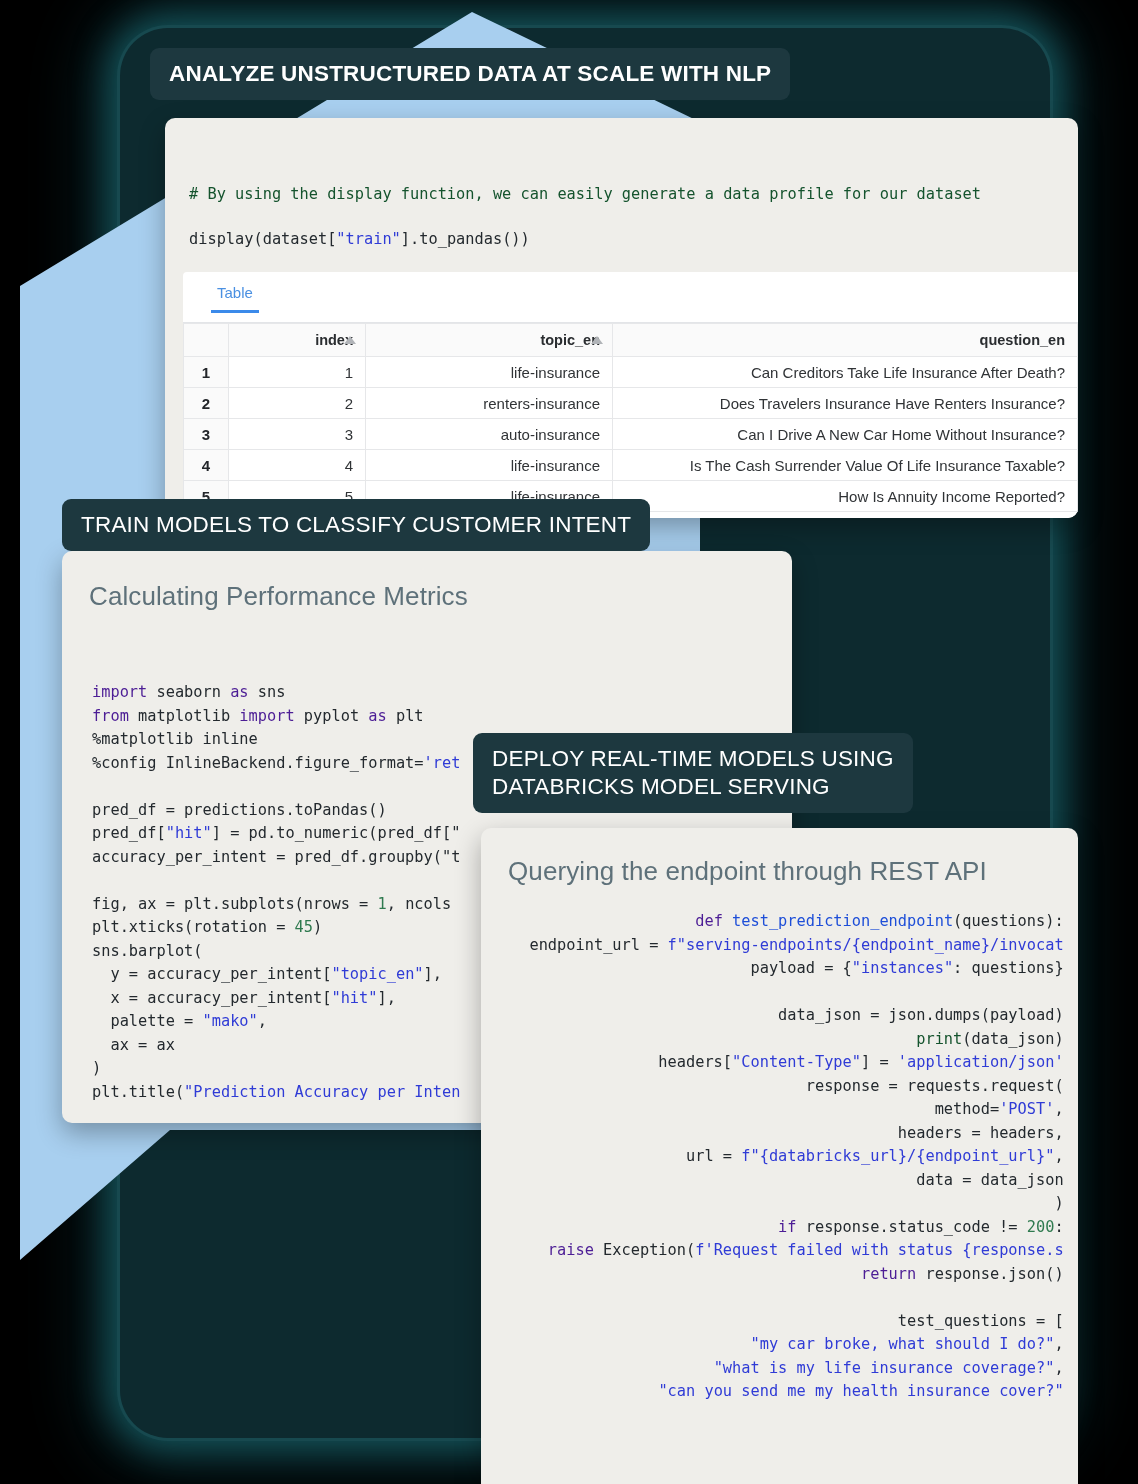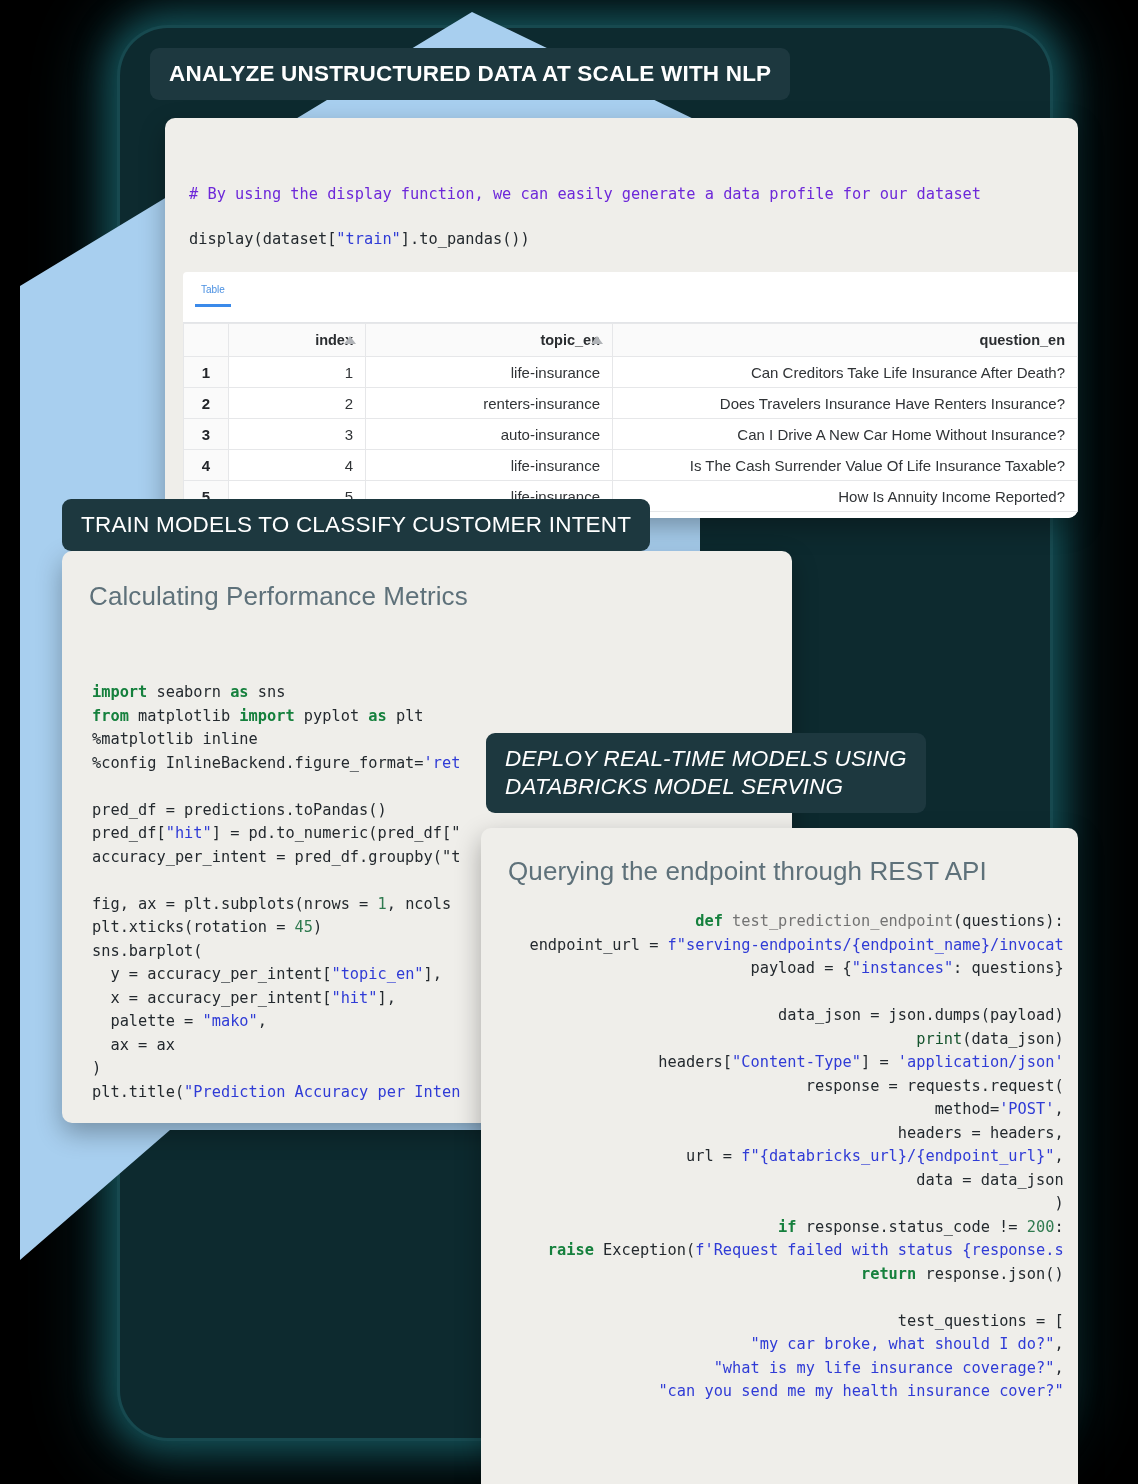--- a/index.html
+++ b/index.html
@@ -13,36 +13,36 @@
         box-shadow:0 0 0 3px #17494f, 0 0 34px 12px rgba(22,92,99,.85), 0 0 70px 26px rgba(14,50,56,.75);}
   .blue-poly{position:absolute;left:0;top:0;width:1138px;height:1484px;}
   .blue-poly svg{display:block;}
 
   
   .card{position:absolute;background:#efeeea;border-radius:10px;overflow:hidden;
         box-shadow:0 10px 26px rgba(0,0,0,.30);}
   .card-title{color:#5e717a;font-size:26px;font-weight:400;letter-spacing:.1px;}
   .code{font-family:"DejaVu Sans Mono","Liberation Mono",monospace;font-size:15.3px;line-height:23.5px;
         color:#23292e;white-space:pre;}
-  .cm{color:#6d28d9;}
-  .kw{color:#15803d;font-weight:bold;}
+  .cm{color:#14532d;}
+  .kw{color:#4c1d95;font-weight:normal;}
   .st{color:#2f3bd6;}
   .nu{color:#2f7a4f;}
-  .fn{color:#737373;}
+  .fn{color:#1d4ed8;}
   .bi{color:#14532d;}
 
   
   #card-profile{left:165px;top:118px;width:913px;height:400px;}
   #card-profile .card-title{position:absolute;left:24px;top:22px;font-size:27px;}
   #card-profile .c1{position:absolute;left:24px;top:65px;}
   #card-profile .c2{position:absolute;left:24px;top:110px;}
   .tbl-wrap{position:absolute;left:18px;top:154px;right:0;bottom:0;background:#fff;
             border-top-left-radius:4px;overflow:hidden;}
   .tbl-tabs{height:50px;border-bottom:1px solid #e3e5e8;position:relative;}
-  .tbl-tab{position:absolute;left:18px;top:12px;color:#4a90e2;font-size:10px;padding-bottom:11px;}
+  .tbl-tab{position:absolute;left:34px;top:12px;color:#4a90e2;font-size:15px;padding-bottom:11px;}
   .tbl-tab::after{content:"";position:absolute;left:-6px;right:-6px;bottom:-1px;height:3px;background:#3b8aea;}
   table.grid{border-collapse:collapse;width:100%;font-size:15px;color:#303336;table-layout:fixed;}
   table.grid th,table.grid td{border:1px solid #e6e7e9;padding:0 12px;height:30px;text-align:right;
         overflow:hidden;white-space:nowrap;}
   table.grid th{background:#fafafa;font-weight:bold;font-size:14.5px;color:#2a2d30;position:relative;height:32px;}
   table.grid td.rownum,table.grid th.rownum{width:44px;background:#fafafa;font-weight:bold;text-align:center;padding:0;}
   table.grid td.rownum{color:#23262a;}
   .col-index{width:112px;}
   .col-topic{width:222px;}
   .sort-ic{position:absolute;right:9px;top:50%;transform:translateY(-50%);
@@ -59,21 +59,21 @@
   #card-rest{left:481px;top:828px;width:597px;height:716px;text-align:right;}
   #card-rest .card-title{position:absolute;left:27px;top:28px;}
   #card-rest .rcode{position:absolute;left:30px;top:82px;}
 
   
   .banner{position:absolute;background:#1d383f;border-radius:9px;color:#fff;
           font-size:22.5px;letter-spacing:.2px;line-height:28px;padding:12px 19px;white-space:pre-line;
           font-stretch:condensed;}
   #banner-1{left:150px;top:48px;width:auto;font-weight:bold;}
   #banner-2{left:62px;top:487px;margin-top:12px;}
-  #banner-3{left:486px;top:733px;font-style:italic;}
+  #banner-3{left:473px;top:733px;}
 </style>
 </head>
 <body>
 
 <div class="stage">
 
   <div class="bg-dark"></div>
   <div class="glow"></div>
 
   <div class="blue-poly">

